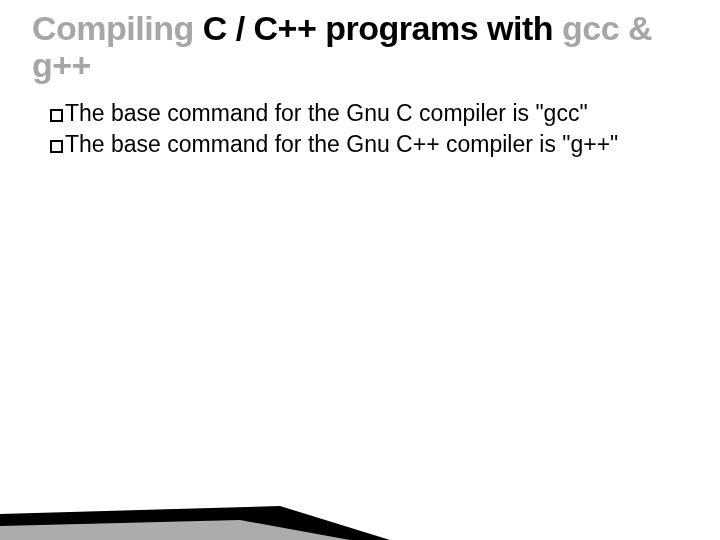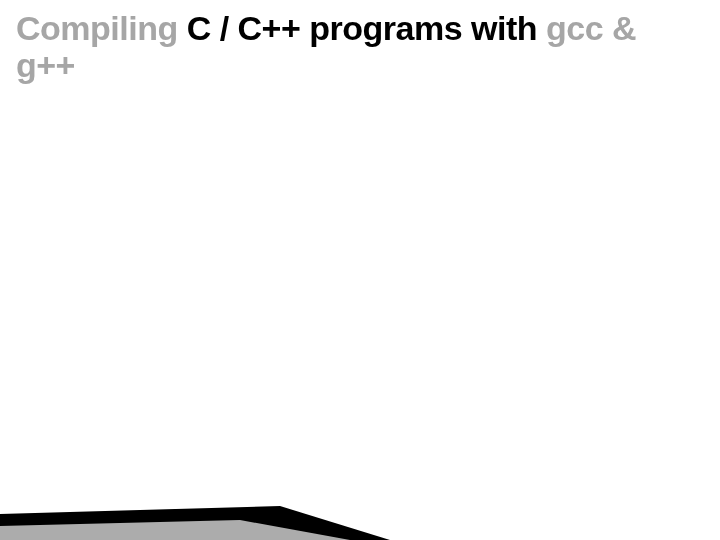--- a/index.html
+++ b/index.html
@@ -2,21 +2,21 @@
 <html><head>
 <meta charset="utf-8">
 <style>
   * { margin: 0; padding: 0; box-sizing: border-box; }
   html, body { width: 720px; height: 540px; overflow: hidden; background: #fff; font-family: "Segoe UI", "Helvetica Neue", Arial, sans-serif; }
   .slide {
     position: relative;
     width: 720px;
     height: 540px;
     background: #fff;
-    padding: 10px 28px 0 16px;
+    padding: 10px 28px 0 32px;
   }
   .title {
     font-size: 34px;
     line-height: 1.1;
     font-weight: 700;
     color: #000;
     margin-bottom: 14px;
     letter-spacing: -0.5px;
   }
   .title .accent1, .title .accent2 { color: #a6a6a6; }
@@ -51,20 +51,28 @@
 <body>
 
 <div class="slide">
 
   <h1 class="title">
     <span class="accent1">Compiling</span>
     <span>C / C++ programs with</span>
     <span class="accent2">gcc &amp; g++</span>
   </h1>
 
+  <div class="body">
+    <div class="bullet">
+      <span class="bullet-marker"></span><span>The base command for the Gnu C compiler is "gcc"</span>
+    </div>
+    <div class="bullet">
+      <span class="bullet-marker"></span><span>The base command for the Gnu C++ compiler is "g++"</span>
+    </div>
+  </div>
 
   <svg class="deco" viewBox="0 0 390 70" preserveAspectRatio="none">
     <polygon points="0,70 330,70 250,52 0,58" fill="#d9d9d9"></polygon>
     <polygon points="0,70 360,70 260,41 0,49" fill="#595959"></polygon>
     <polygon points="0,70 390,70 280,36 0,44" fill="#000000"></polygon>
     <polygon points="0,70 350,70 240,50 0,56" fill="#bfbfbf" opacity="0.9"></polygon>
   </svg>
 
 </div>
 

